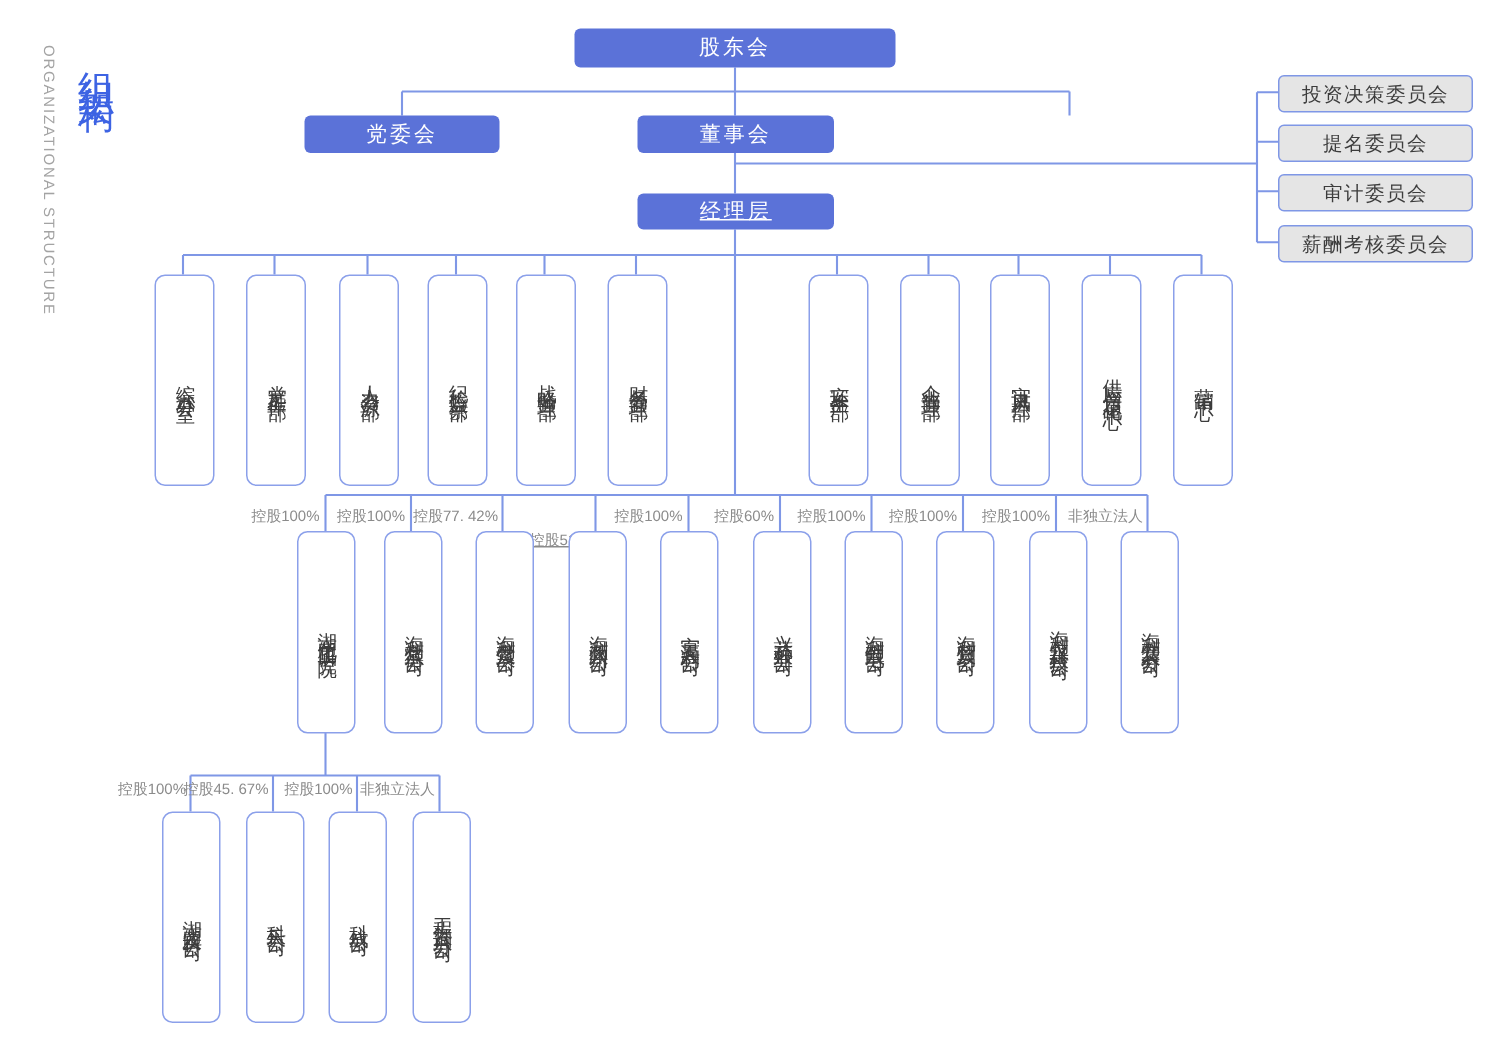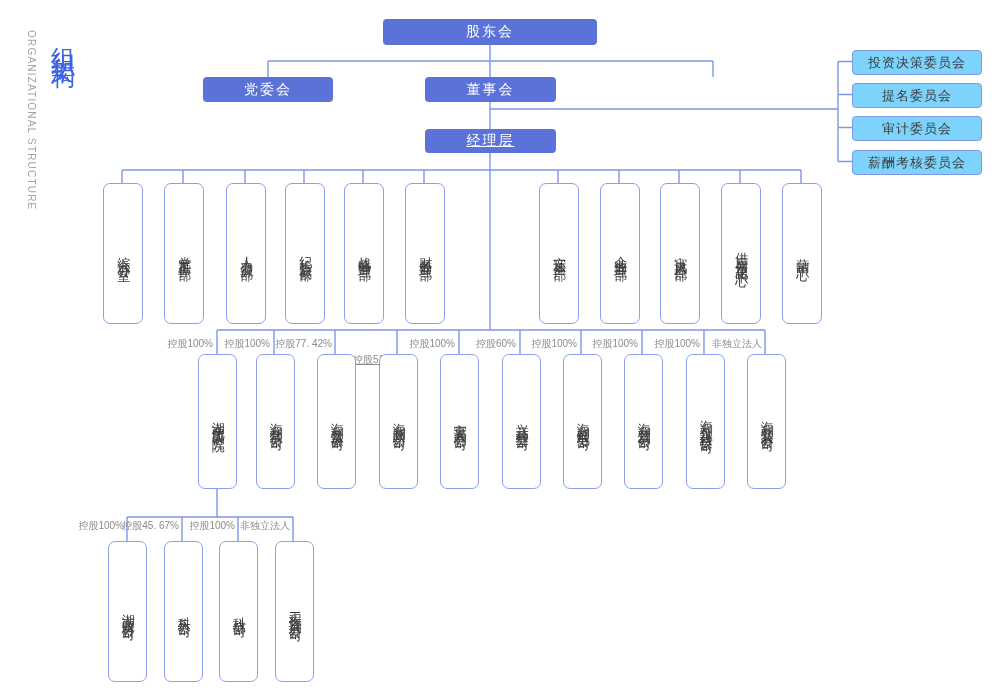--- a/index.html
+++ b/index.html
@@ -1,20 +1,20 @@
 <!DOCTYPE html>
 <html><head>
 <meta charset="utf-8">
 <style>
   html,body{margin:0;padding:0;background:#ffffff;font-family:"Liberation Sans",sans-serif;}
   .canvas{position:relative;width:1000px;height:697px;background:#fff;overflow:hidden;}
   svg.lines{position:absolute;left:0;top:0;pointer-events:none;}
   .node-solid{position:absolute;background:#5b72d8;color:#ffffff;border-radius:4px;
     display:flex;align-items:center;justify-content:center;font-size:14px;letter-spacing:2px;}
-  .node-outline{position:absolute;background:#7dd3fc;border:1px solid #7f97e6;border-radius:4px;
+  .node-outline{position:absolute;background:#e5e5e5;border:1px solid #7f97e6;border-radius:4px;
     display:flex;align-items:center;justify-content:center;font-size:13px;color:#3c3c3c;letter-spacing:1px;}
   .vnode{position:absolute;background:#fff;border:1px solid #8ba0ea;border-radius:7px;
     display:flex;align-items:center;justify-content:center;color:#3c3c3c;}
   .vtext{writing-mode:vertical-rl;text-orientation:upright;font-size:13px;letter-spacing:3px;line-height:1.1;}
   .own-label{position:absolute;transform:translateX(-100%);font-size:10px;color:#8b8b8b;white-space:nowrap;}
   .page-title{position:absolute;left:47px;top:28px;writing-mode:vertical-rl;text-orientation:upright;
     font-size:24px;letter-spacing:6px;color:#3d63e3;font-weight:500;}
   .page-subtitle{position:absolute;left:26px;top:30px;writing-mode:vertical-rl;
     font-size:10px;letter-spacing:1.2px;color:#a3a3a3;}
 </style>

